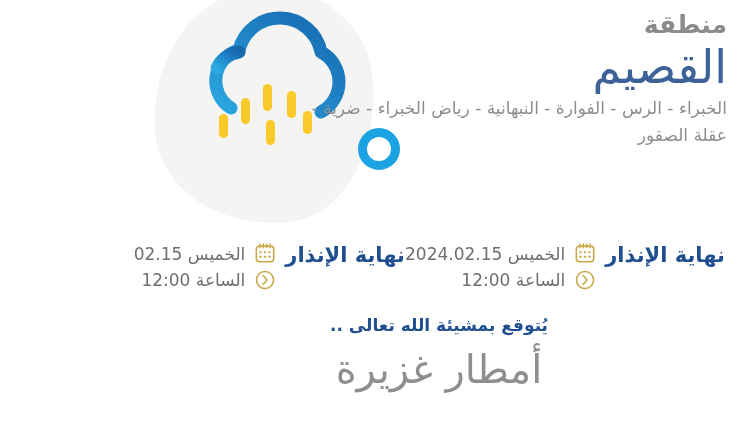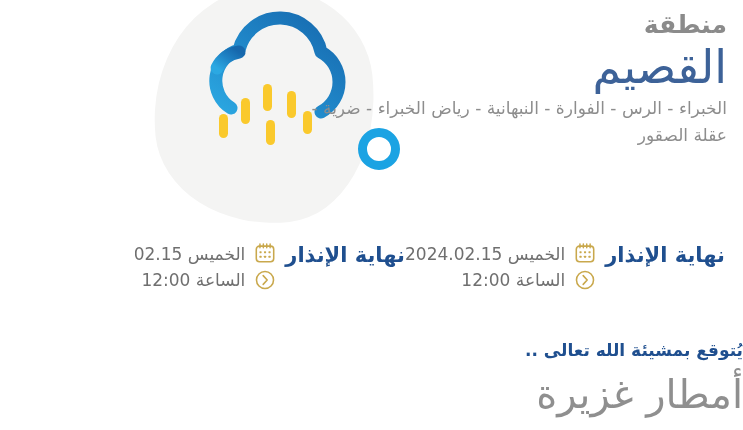--- a/index.html
+++ b/index.html
@@ -133,22 +133,22 @@
     height: 24px;
     line-height: 24px;
   }
   .time-values .num { letter-spacing: 0px; }
 
   
   .forecast {
     position: absolute;
     left: 0;
     right: 0;
-    top: 339px;
-    text-align: right;
+    top: 314px;
+    text-align: center;
   }
   .forecast-lead {
     color: #1f4f8f;
     font-size: 17px;
     font-weight: 600;
     line-height: 1.4;
   }
   .forecast-main {
     color: #8f8f8f;
     font-size: 40px;

